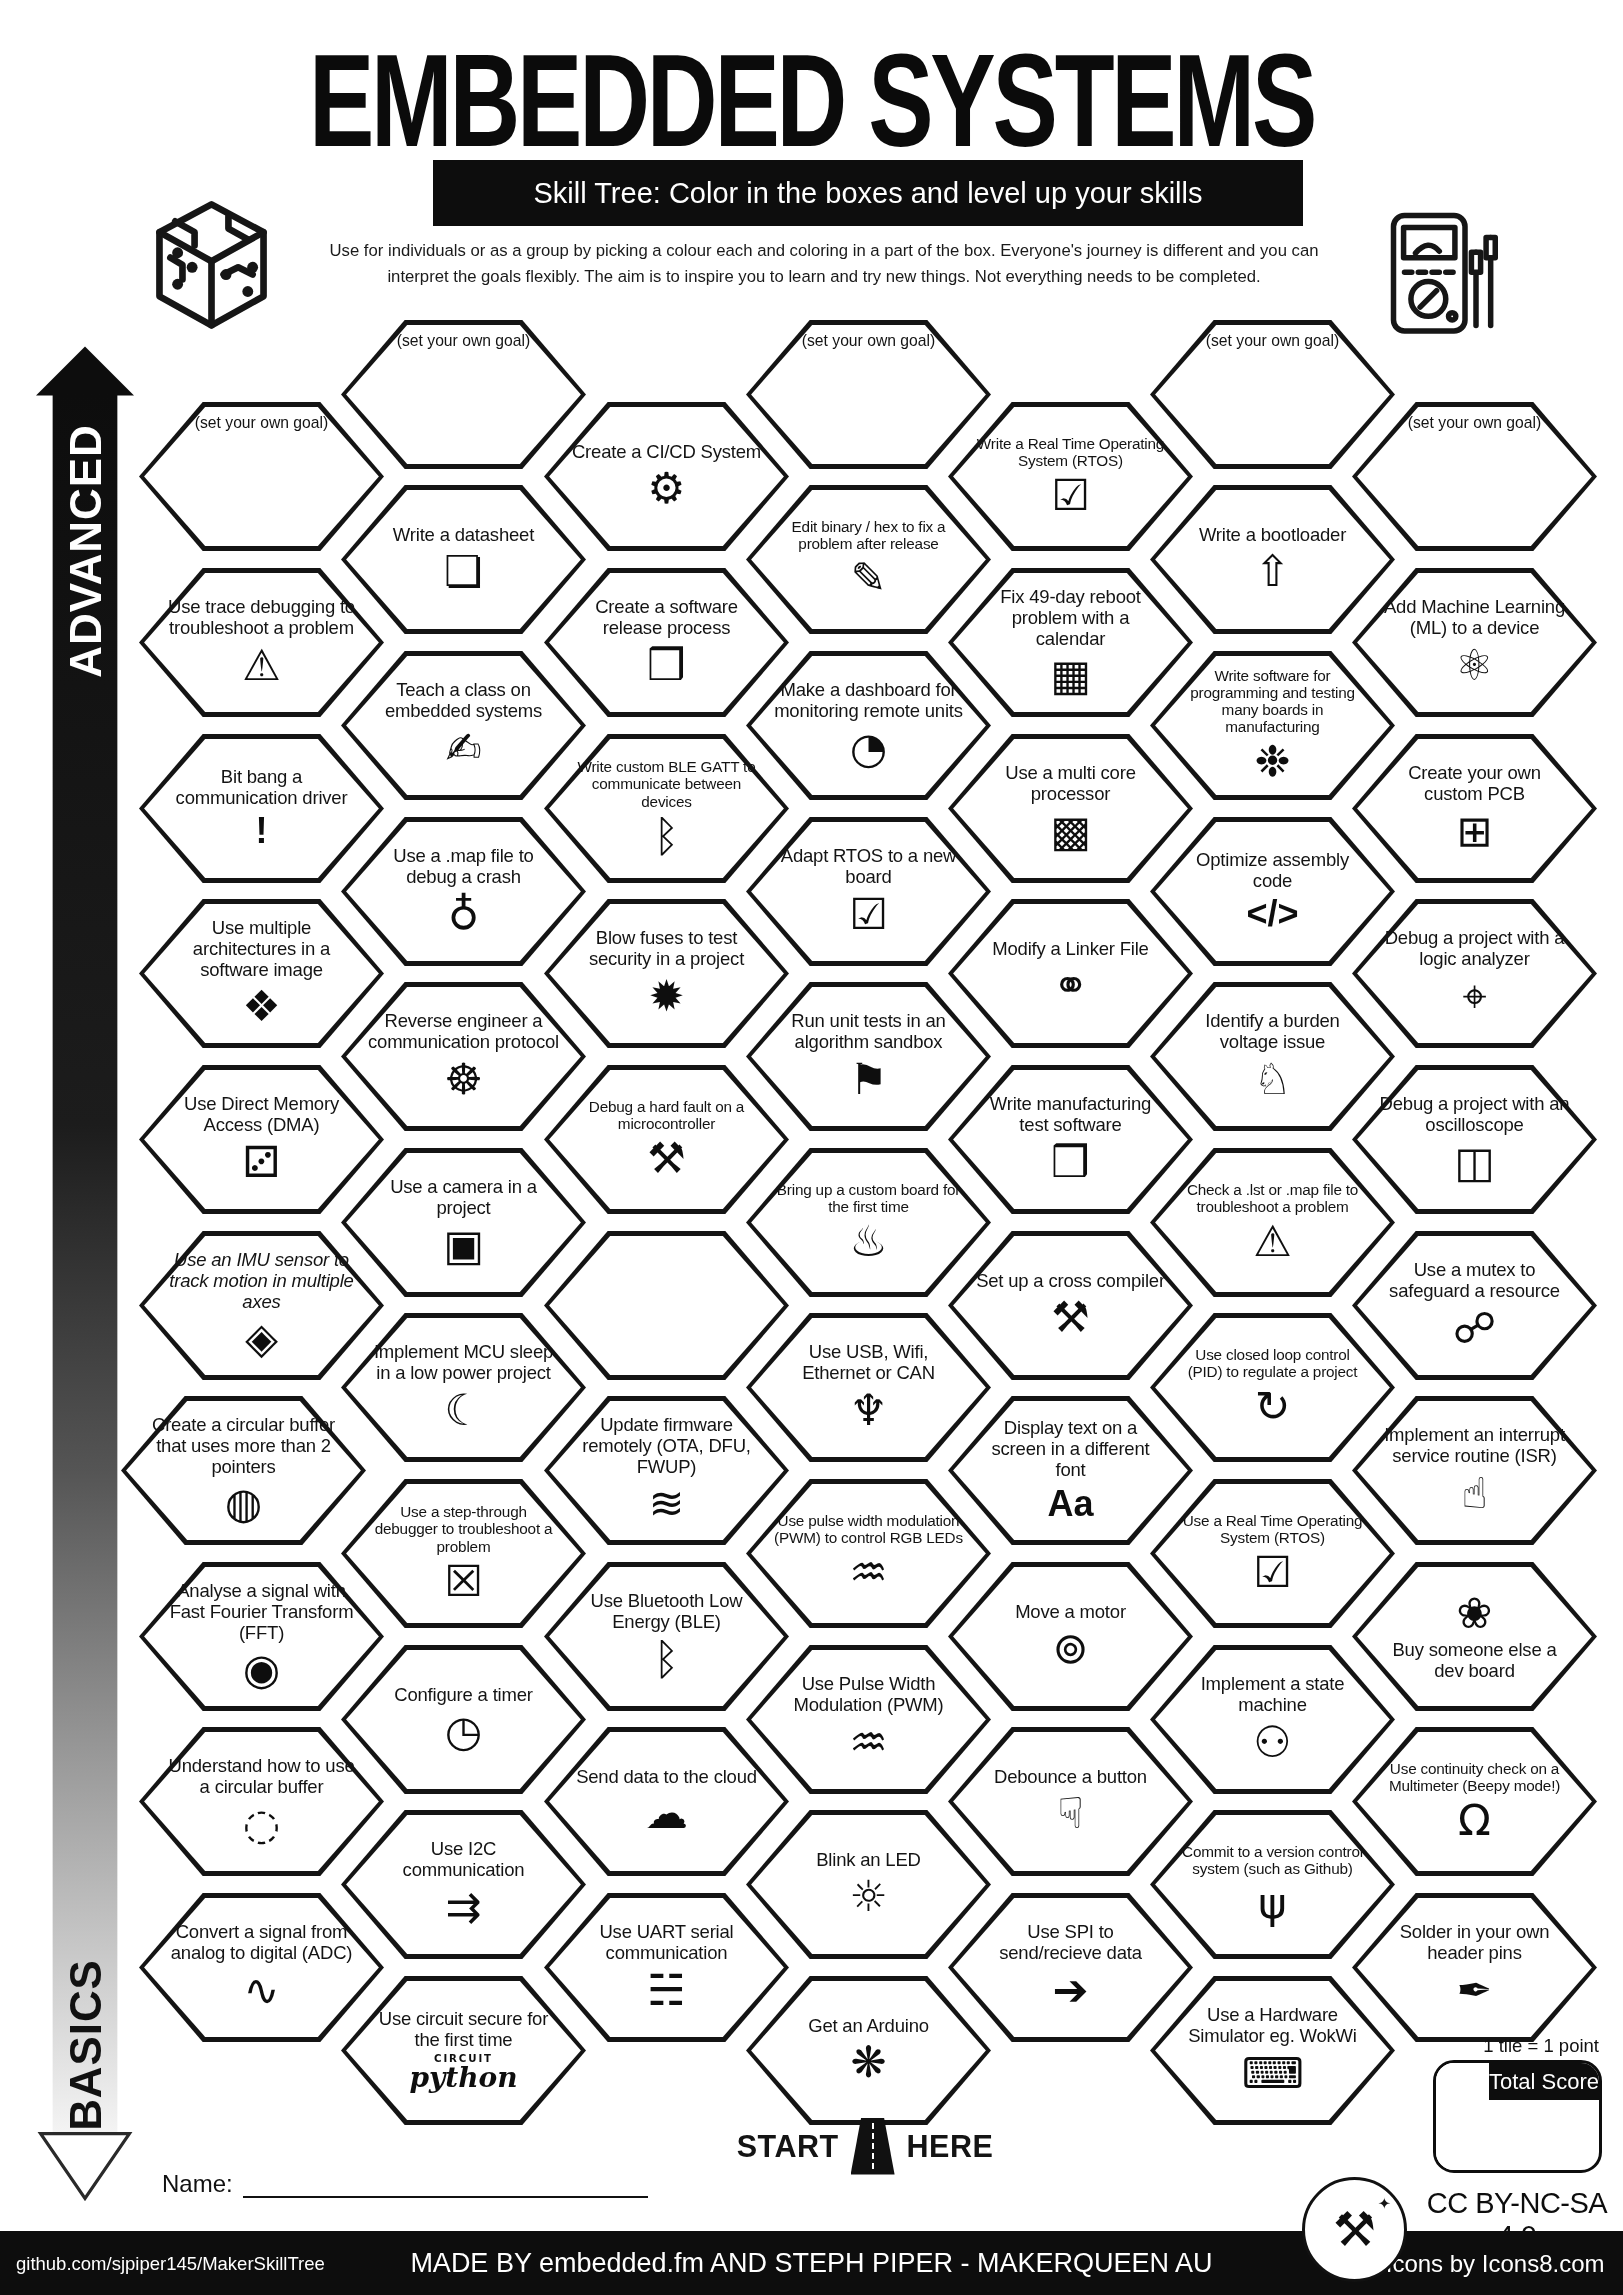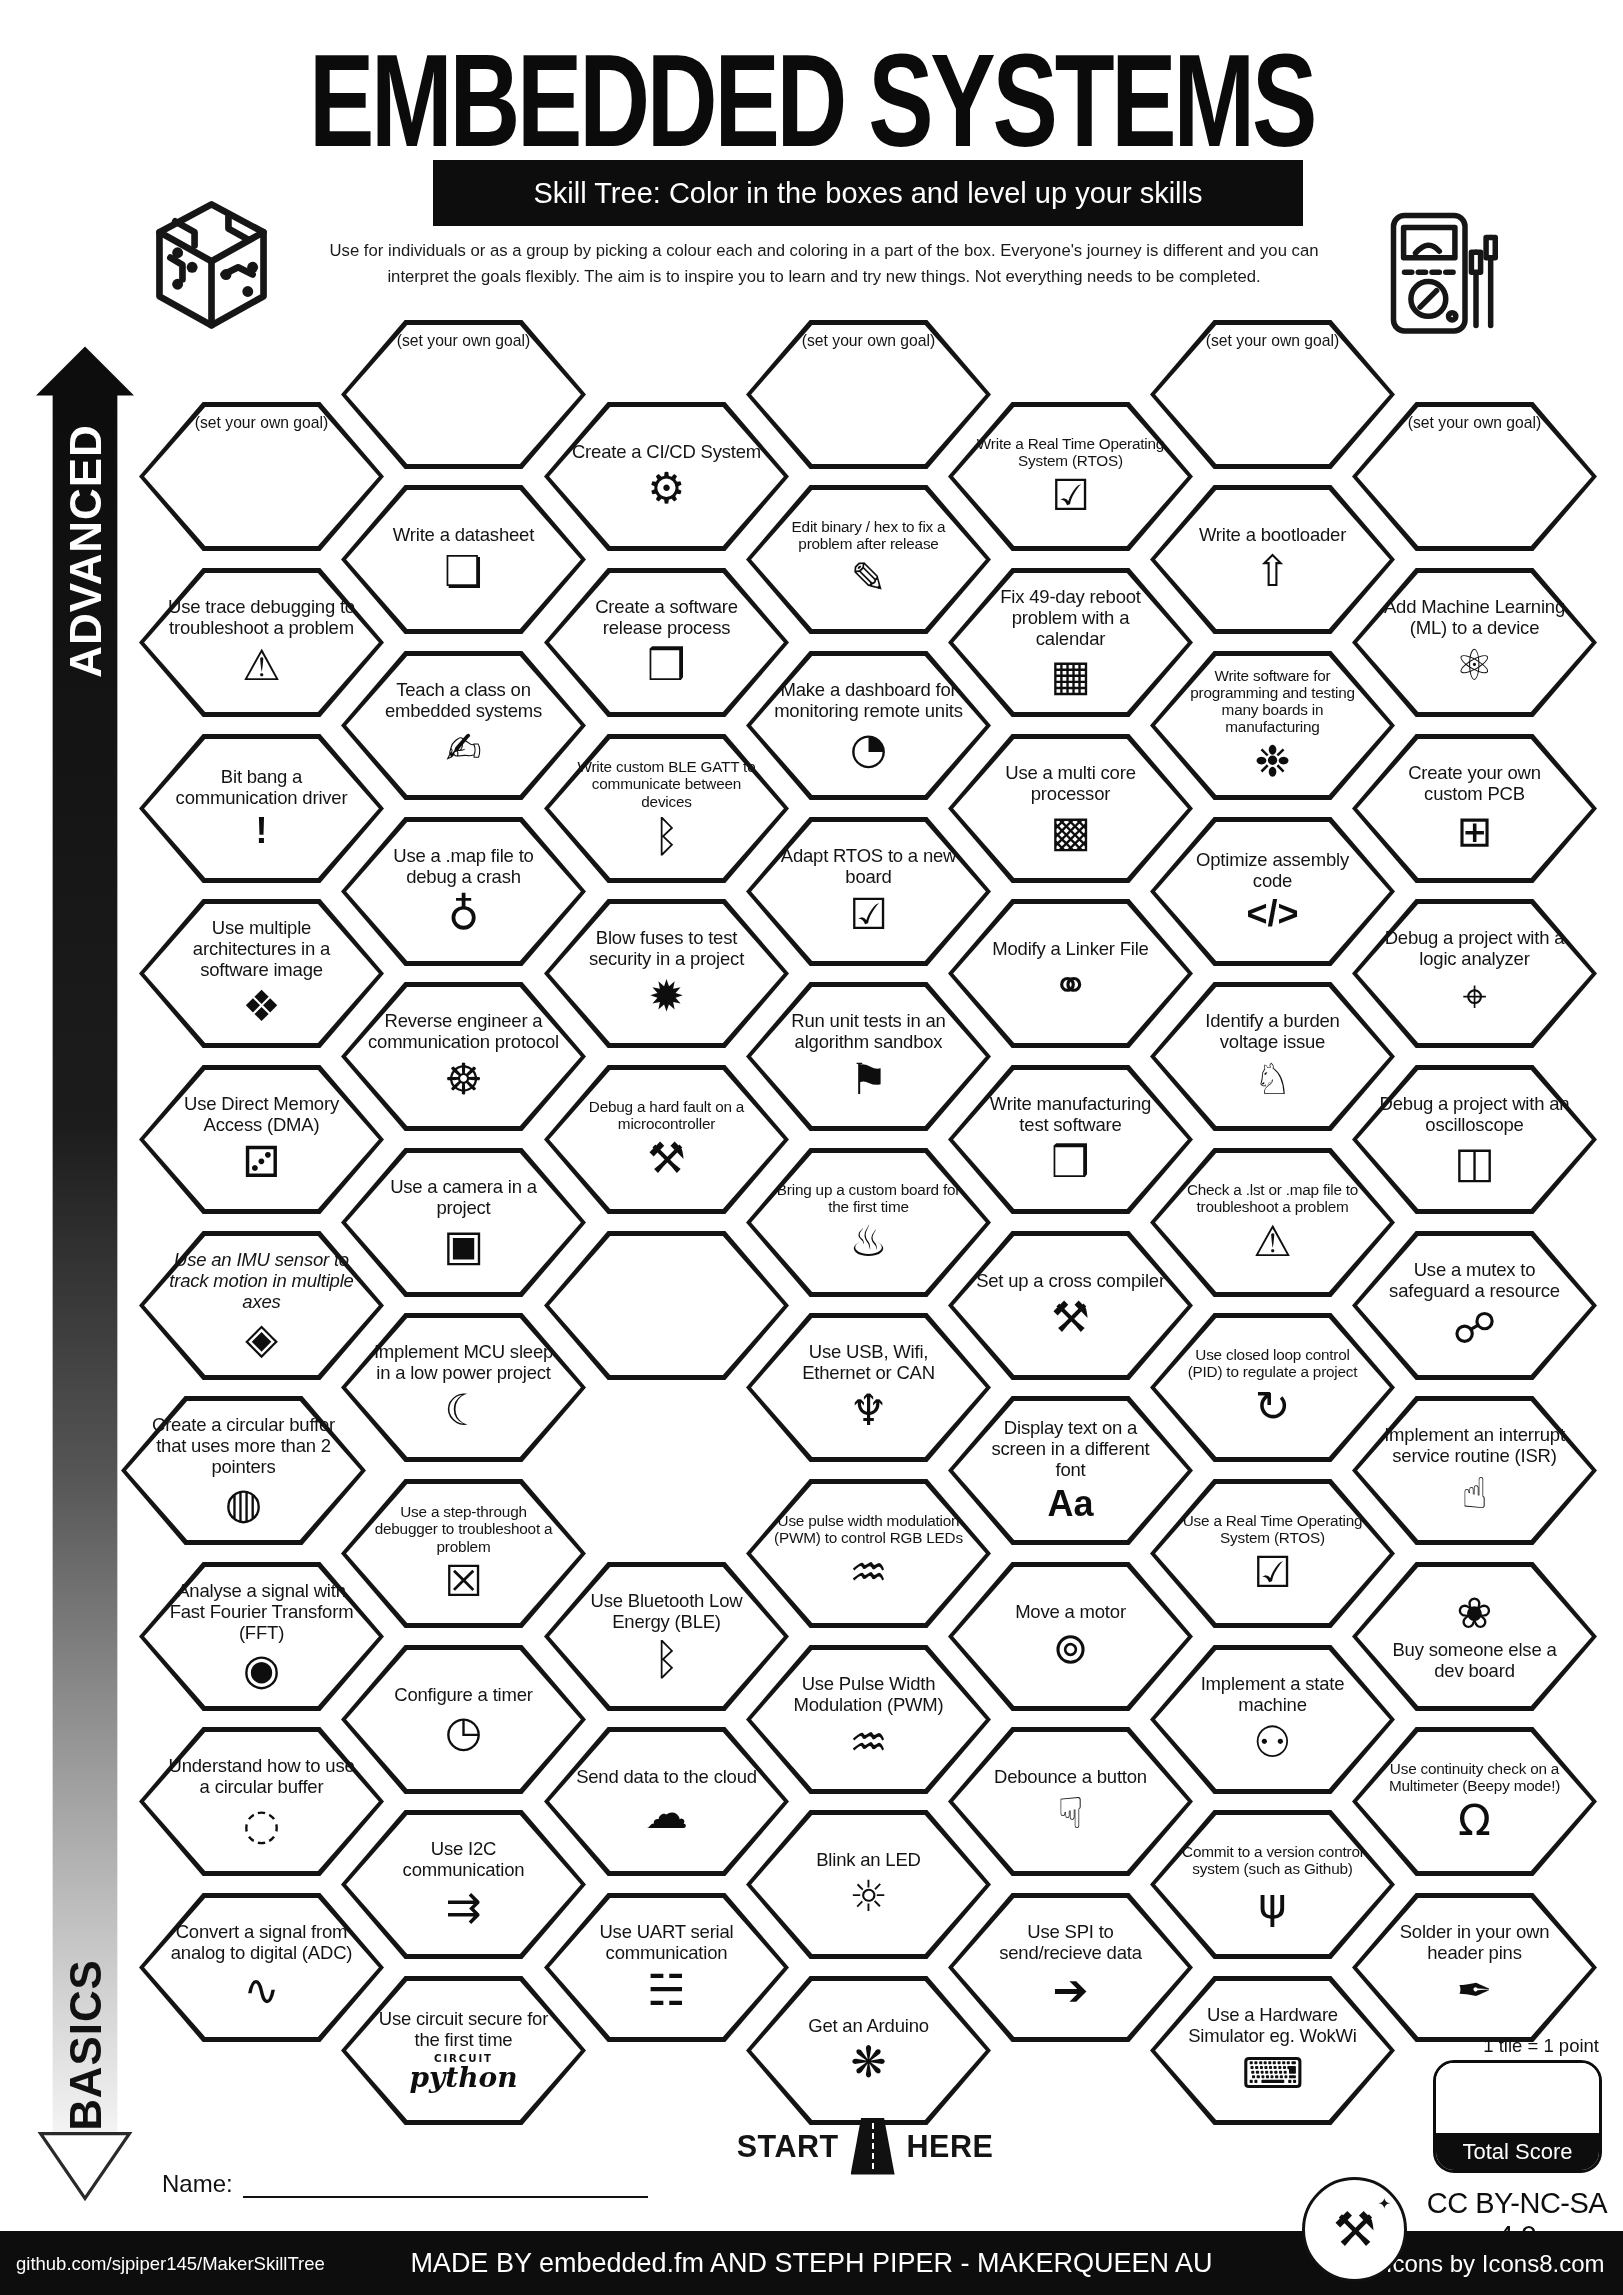--- a/index.html
+++ b/index.html
@@ -78,21 +78,21 @@
   .name-line{
     position:absolute;left:81px;top:26px;width:405px;border-bottom:2.3px solid #111;
   }
   .tile-point{
     position:absolute;left:1432px;top:2035px;width:167px;text-align:right;
     font-size:18.5px;color:#111;
   }
   .score-box{
     position:absolute;left:1433px;top:2060px;width:163px;height:107px;
     border:3.7px solid #0d0d0d;border-radius:21px;overflow:hidden;background:#fff;
-    display:flex;flex-direction:column;justify-content:center;
+    display:flex;flex-direction:row;justify-content:center;
   }
   .score-blank{flex:1;background:#fff;}
   .score-bar{
     height:37px;background:#0d0d0d;display:flex;align-items:center;justify-content:center;
   }
   .score-bar span{color:#fff;font-size:22px;}
   .cc-badge{
     position:absolute;left:1302px;top:2177px;width:99px;height:99px;border-radius:50%;
     background:#fff;border:3.2px solid #111;display:flex;align-items:center;justify-content:center;
     z-index:5;
@@ -381,20 +381,28 @@
       <div class="hex-white"></div>
       <div class="hex-content">
         <div class="hex-label small">Debug a hard fault on a microcontroller</div>
         <div class="glyph">⚒</div>
       </div>
     </div>
     <div class="hex" style="left: 544px; top: 1231px;">
       <div class="hex-shape"></div>
       <div class="hex-white"></div>
     </div>
+    <div class="hex" style="left: 544px; top: 1396px;">
+      <div class="hex-shape"></div>
+      <div class="hex-white"></div>
+      <div class="hex-content">
+        <div class="hex-label">Update firmware remotely (OTA, DFU, FWUP)</div>
+        <div class="glyph">≋</div>
+      </div>
+    </div>
     <div class="hex" style="left: 544px; top: 1562px;">
       <div class="hex-shape"></div>
       <div class="hex-white"></div>
       <div class="hex-content">
         <div class="hex-label">Use Bluetooth Low Energy (BLE)</div>
         <div class="glyph">ᛒ</div>
       </div>
     </div>
     <div class="hex" style="left: 544px; top: 1727px;">
       <div class="hex-shape"></div>

